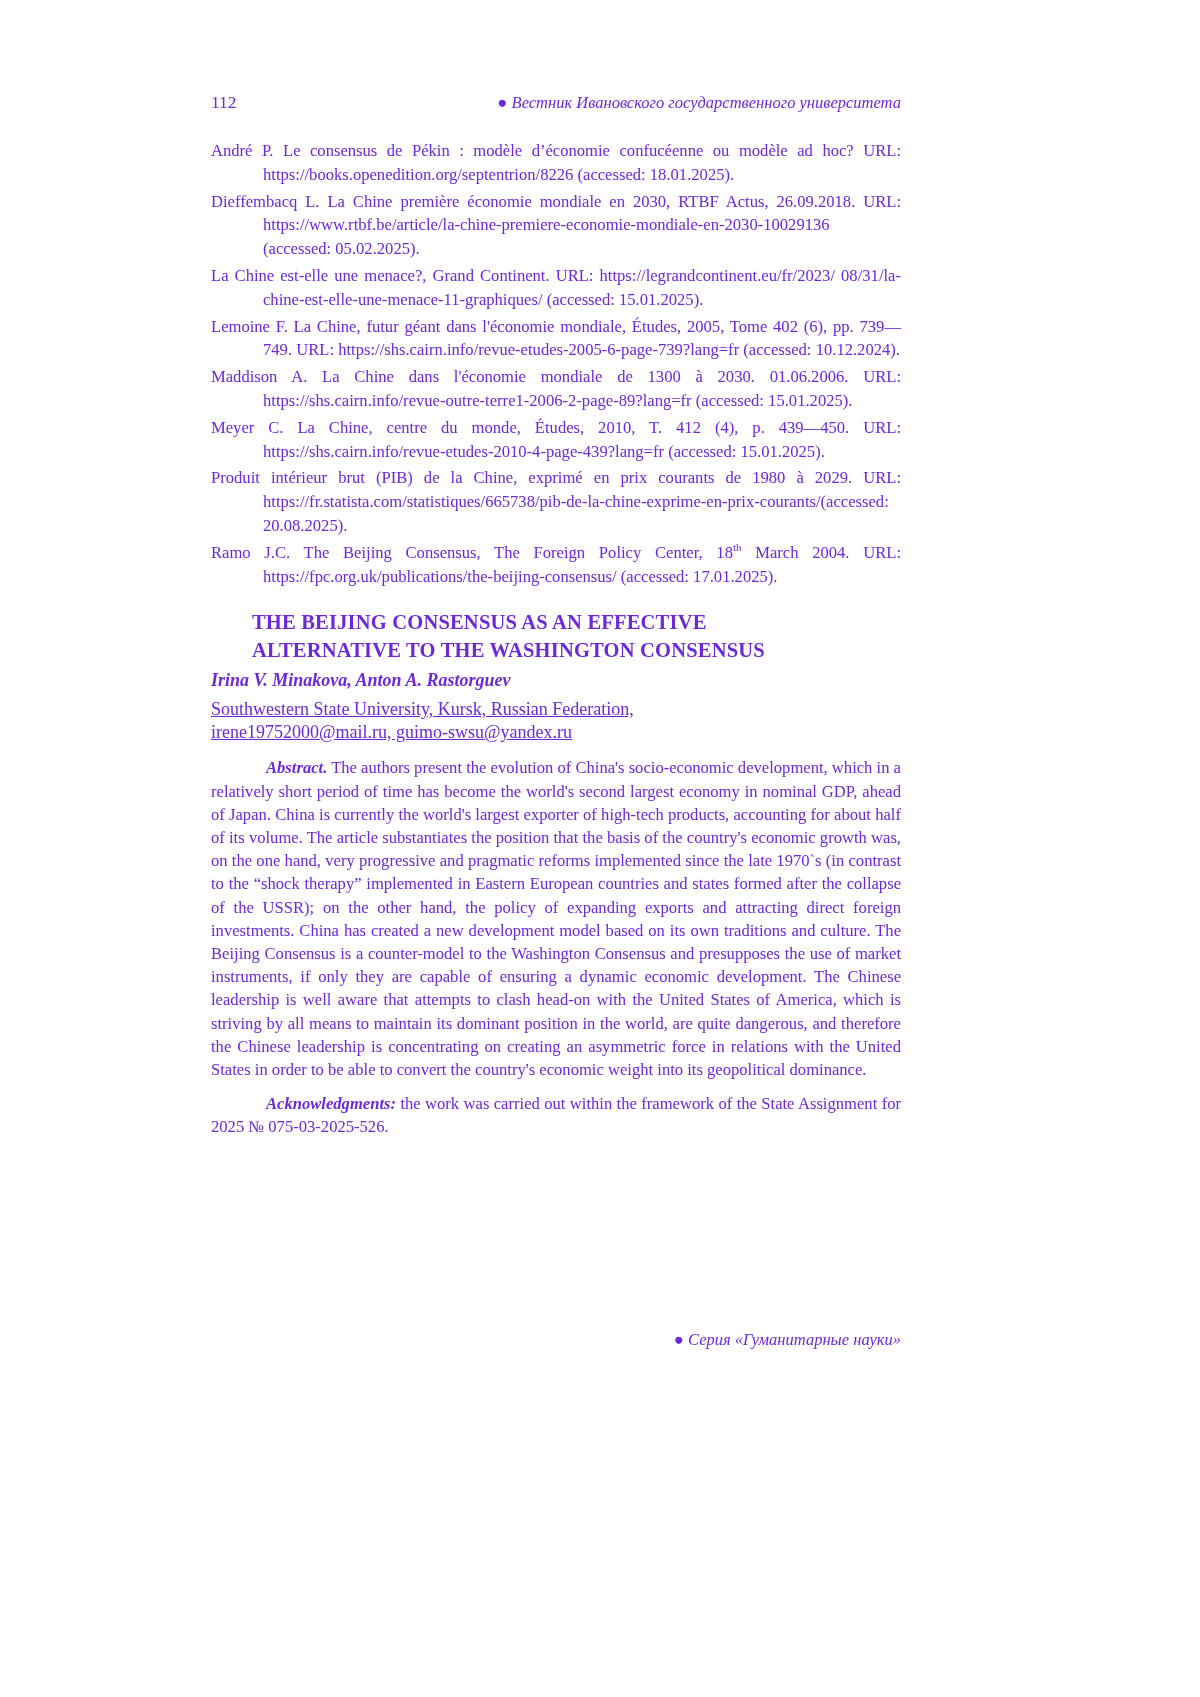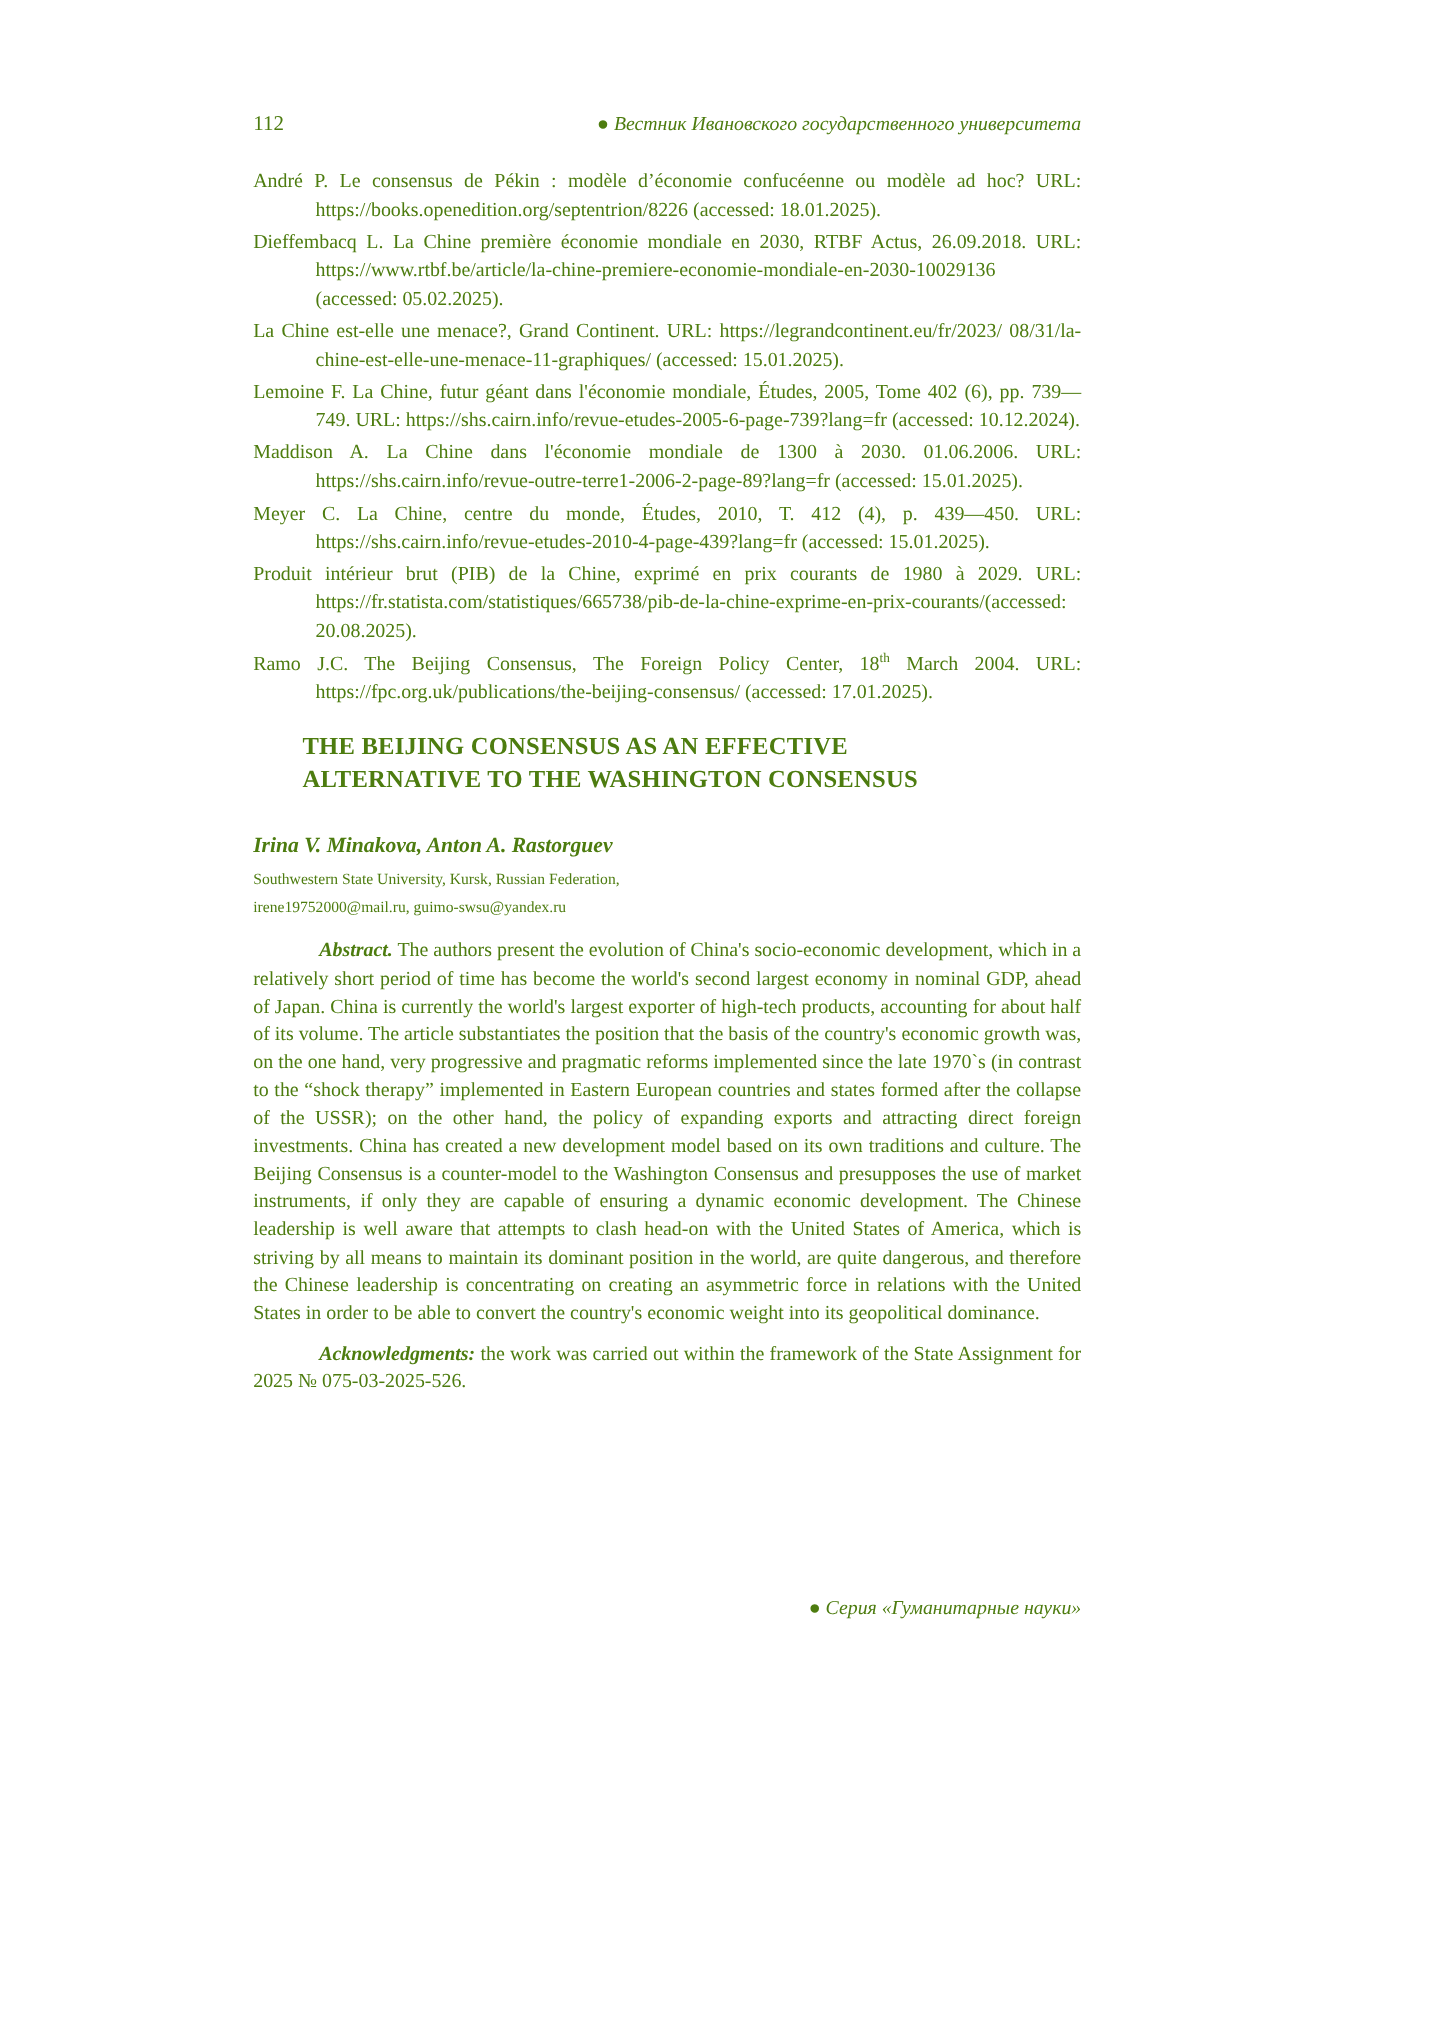--- a/index.html
+++ b/index.html
@@ -3,21 +3,21 @@
 <meta charset="utf-8">
 <style>
   * { margin: 0; padding: 0; box-sizing: border-box; }
   html, body { background: #ffffff; }
   .page {
     position: relative;
     width: 1200px;
     height: 1697px;
     background: #ffffff;
     font-family: "Liberation Serif", "DejaVu Serif", serif;
-    color: #4d7c0f;
+    color: #6d28d9;
     overflow: hidden;
   }
   .content {
     position: absolute;
     left: 211px;
     top: 92px;
     width: 690px;
   }
   .header-row {
     display: flex;
@@ -42,25 +42,26 @@
     line-height: 28px;
     margin-top: 20px;
     letter-spacing: 0.2px;
     margin-left: 41px;
   }
   .article-title span { display: block; }
   .authors {
     font-size: 18px;
     font-weight: bold;
     font-style: italic;
-    margin-top: 30px;
+    margin-top: 6px;
   }
   .affiliation, .emails {
-    font-size: 13px;
+    font-size: 18px;
     line-height: 22.5px;
+    text-decoration: underline;
   }
   .affiliation { margin-top: 7px; }
   .para {
     font-size: 16.6px;
     line-height: 23.2px;
     text-align: justify;
     text-indent: 55px;
   }
   .abstract { margin-top: 13px; }
   .keywords { margin-top: 11px; }

